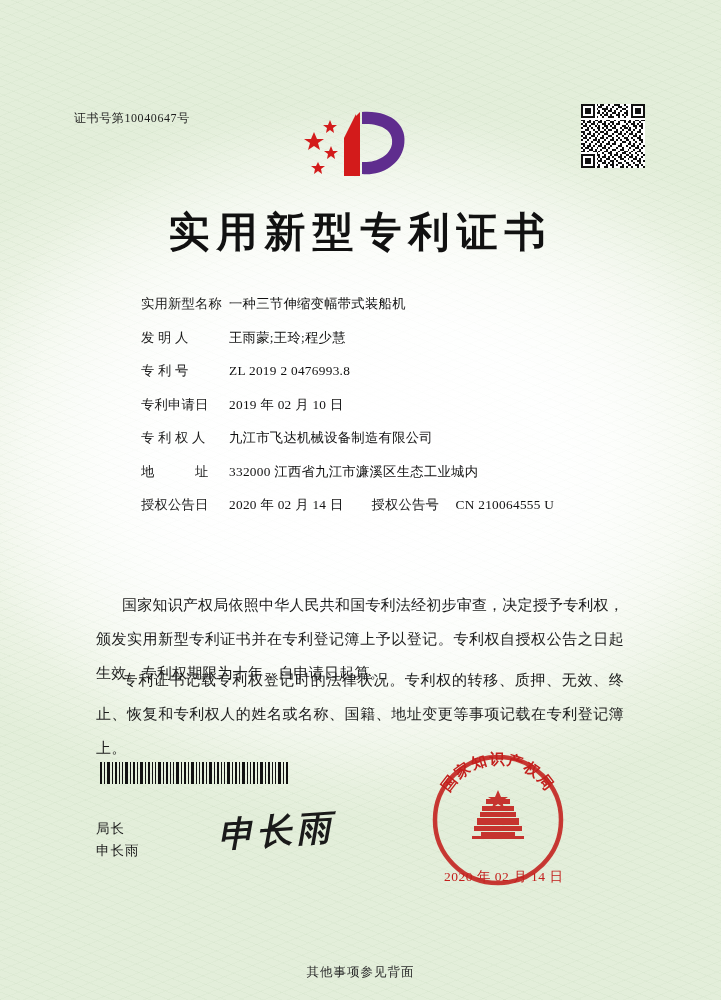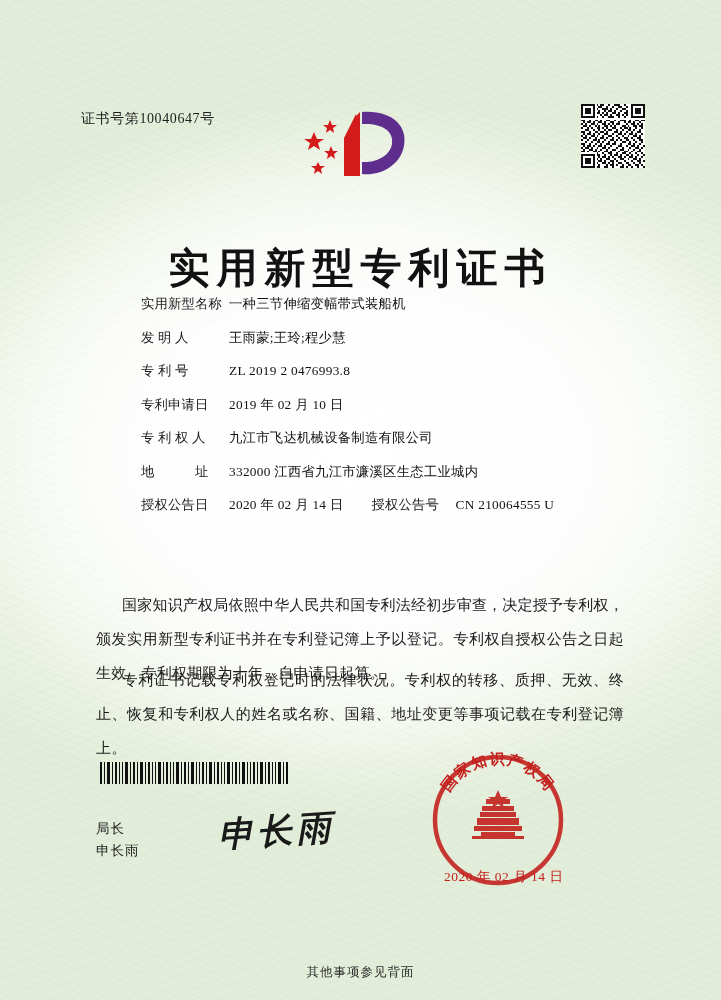--- a/index.html
+++ b/index.html
@@ -38,22 +38,22 @@
   }
   .vignette {
     position: absolute;
     inset: 0;
     background: radial-gradient(ellipse 560px 470px at 50% 45%, rgba(255,255,255,0.92) 0%, rgba(255,255,255,0.55) 45%, rgba(255,255,255,0) 72%);
     pointer-events: none;
   }
 
   .cert-no {
     position: absolute;
-    left: 81px; top: 110px;
-    font-size: 14px;
+    left: 74px; top: 110px;
+    font-size: 12px;
     letter-spacing: 0.6px;
     color: #1d1d1d;
     white-space: nowrap;
     font-family: Liberation Serif, serif;
   }
 
   
   .logo {
     position: absolute;
     left: 300px; top: 104px;
@@ -69,21 +69,20 @@
 
   .title {
     position: absolute;
     left: 0; right: 0; top: 205px;
     text-align: center;
     font-size: 41px;
     font-weight: bold;
     letter-spacing: 7px;
     color: #111;
     font-family: "DejaVu Serif", serif;
-    margin-top: 36px;
   }
 
   .fields {
     position: absolute;
     left: 96px;
     top: 294px;
     width: 540px;
   }
   .field {
     display: flex;

